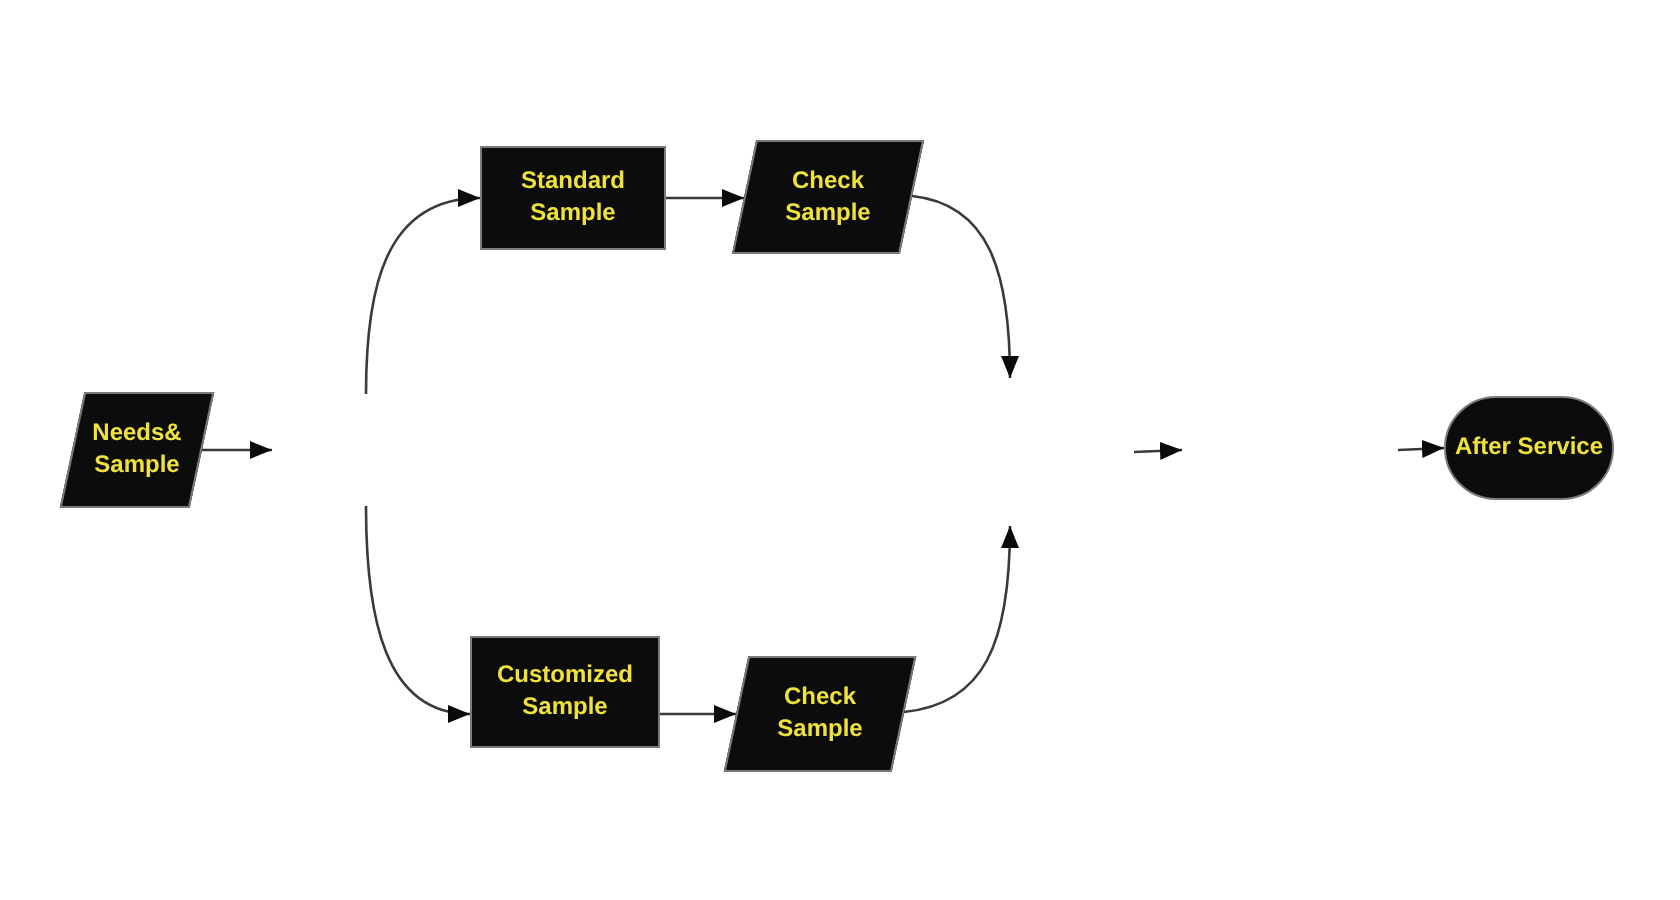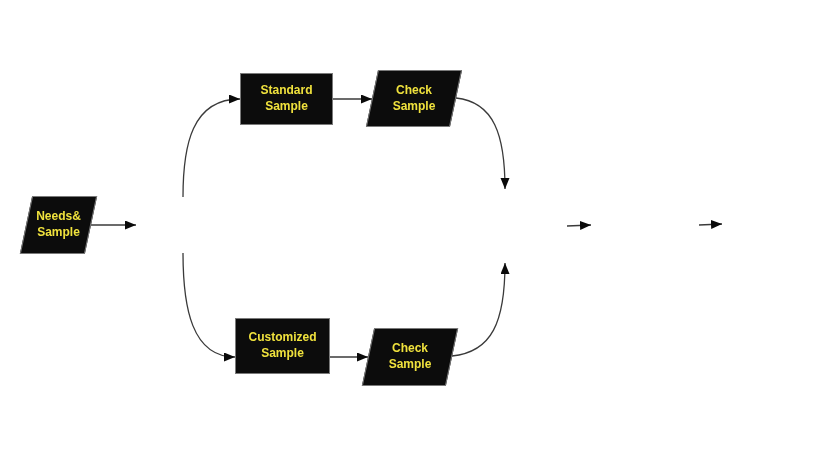--- a/index.html
+++ b/index.html
@@ -56,21 +56,21 @@
     <path class="edge" marker-end="url(#arrow)" d="M 183 197 C 183 145, 192 99, 240 99"></path>
     <path class="edge" marker-end="url(#arrow)" d="M 183 253 C 183 308, 192 357, 235 357"></path>
     <path class="edge" marker-end="url(#arrow)" d="M 333 99 L 372 99"></path>
     <path class="edge" marker-end="url(#arrow)" d="M 330 357 L 368 357"></path>
     <path class="edge" marker-end="url(#arrow)" d="M 456 98 C 494 102, 505 135, 505 189"></path>
     <path class="edge" marker-end="url(#arrow)" d="M 452 356 C 492 352, 505 322, 505 263"></path>
     <path class="edge" marker-end="url(#arrow)" d="M 567 226 L 591 225"></path>
     <path class="edge" marker-end="url(#arrow)" d="M 699 225 L 722 224"></path>
   </svg>
 
-  <div class="node parallelogram" style="left:26px;top:196px;width:65px;height:58px;">
+  <div class="node parallelogram" style="left:36px;top:196px;width:65px;height:58px;">
     <div class="bg"></div>
     <div class="label">Needs&amp;
 Sample</div>
   </div>
 
 
   <div class="node rectangle" style="left:240px;top:73px;width:93px;height:52px;">
     <div class="bg"></div>
     <div class="label">Standard
 Sample</div>
@@ -89,14 +89,18 @@
   </div>
 
   <div class="node parallelogram" style="left:368px;top:328px;width:84px;height:58px;">
     <div class="bg"></div>
     <div class="label">Check
 Sample</div>
   </div>
 
 
 
+  <div class="node stadium" style="left:722px;top:198px;width:85px;height:52px;">
+    <div class="bg"></div>
+    <div class="label">After Service</div>
+  </div>
 
 </div>
 
 </body></html>

